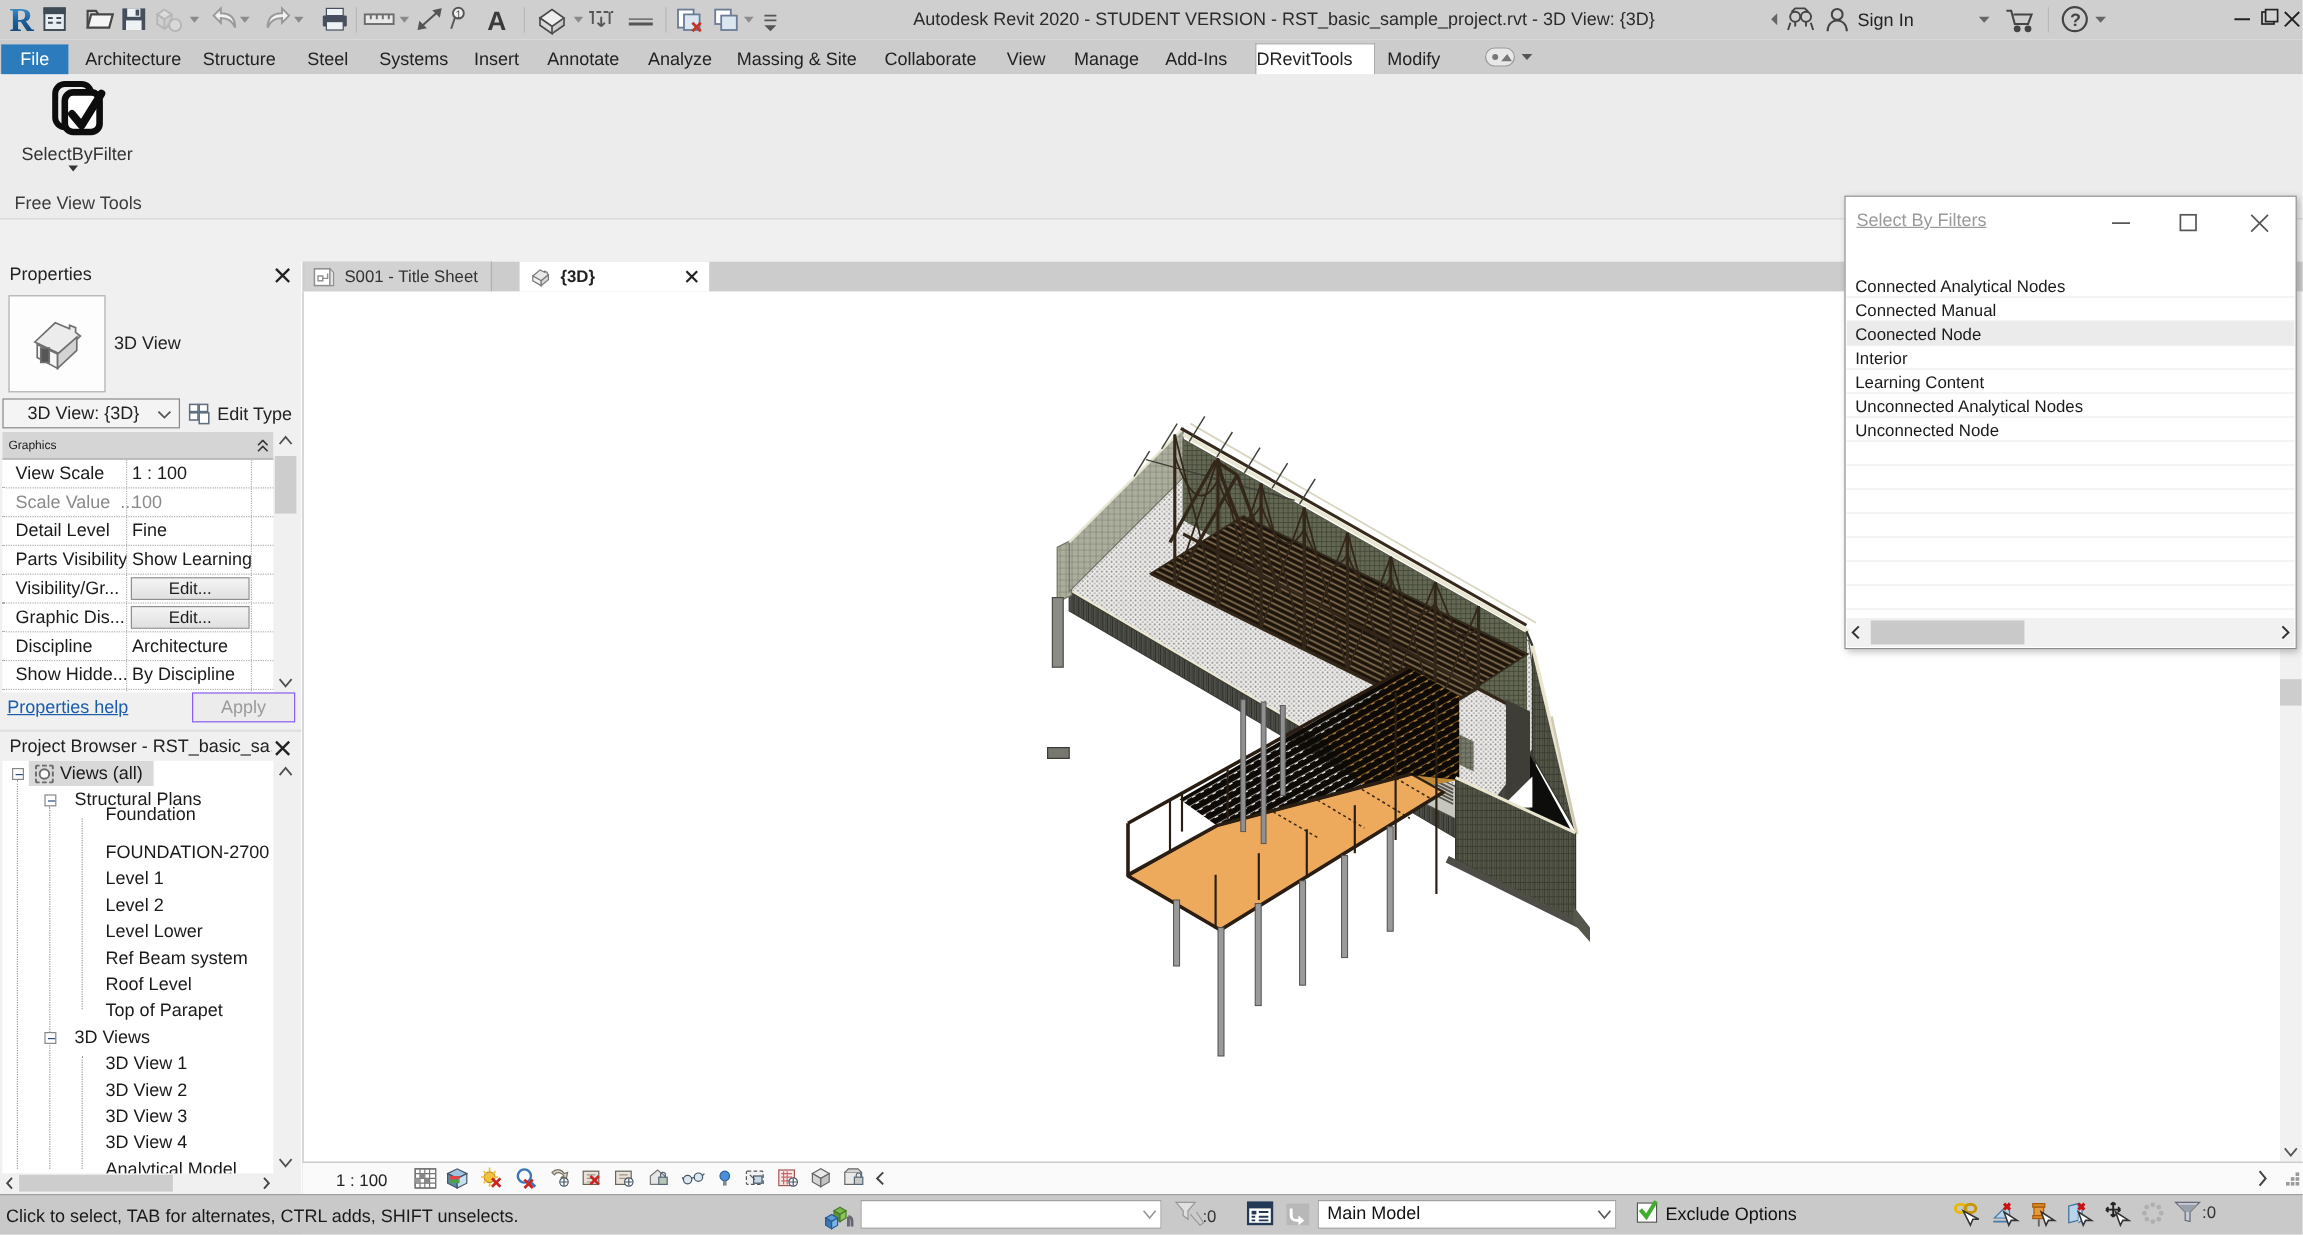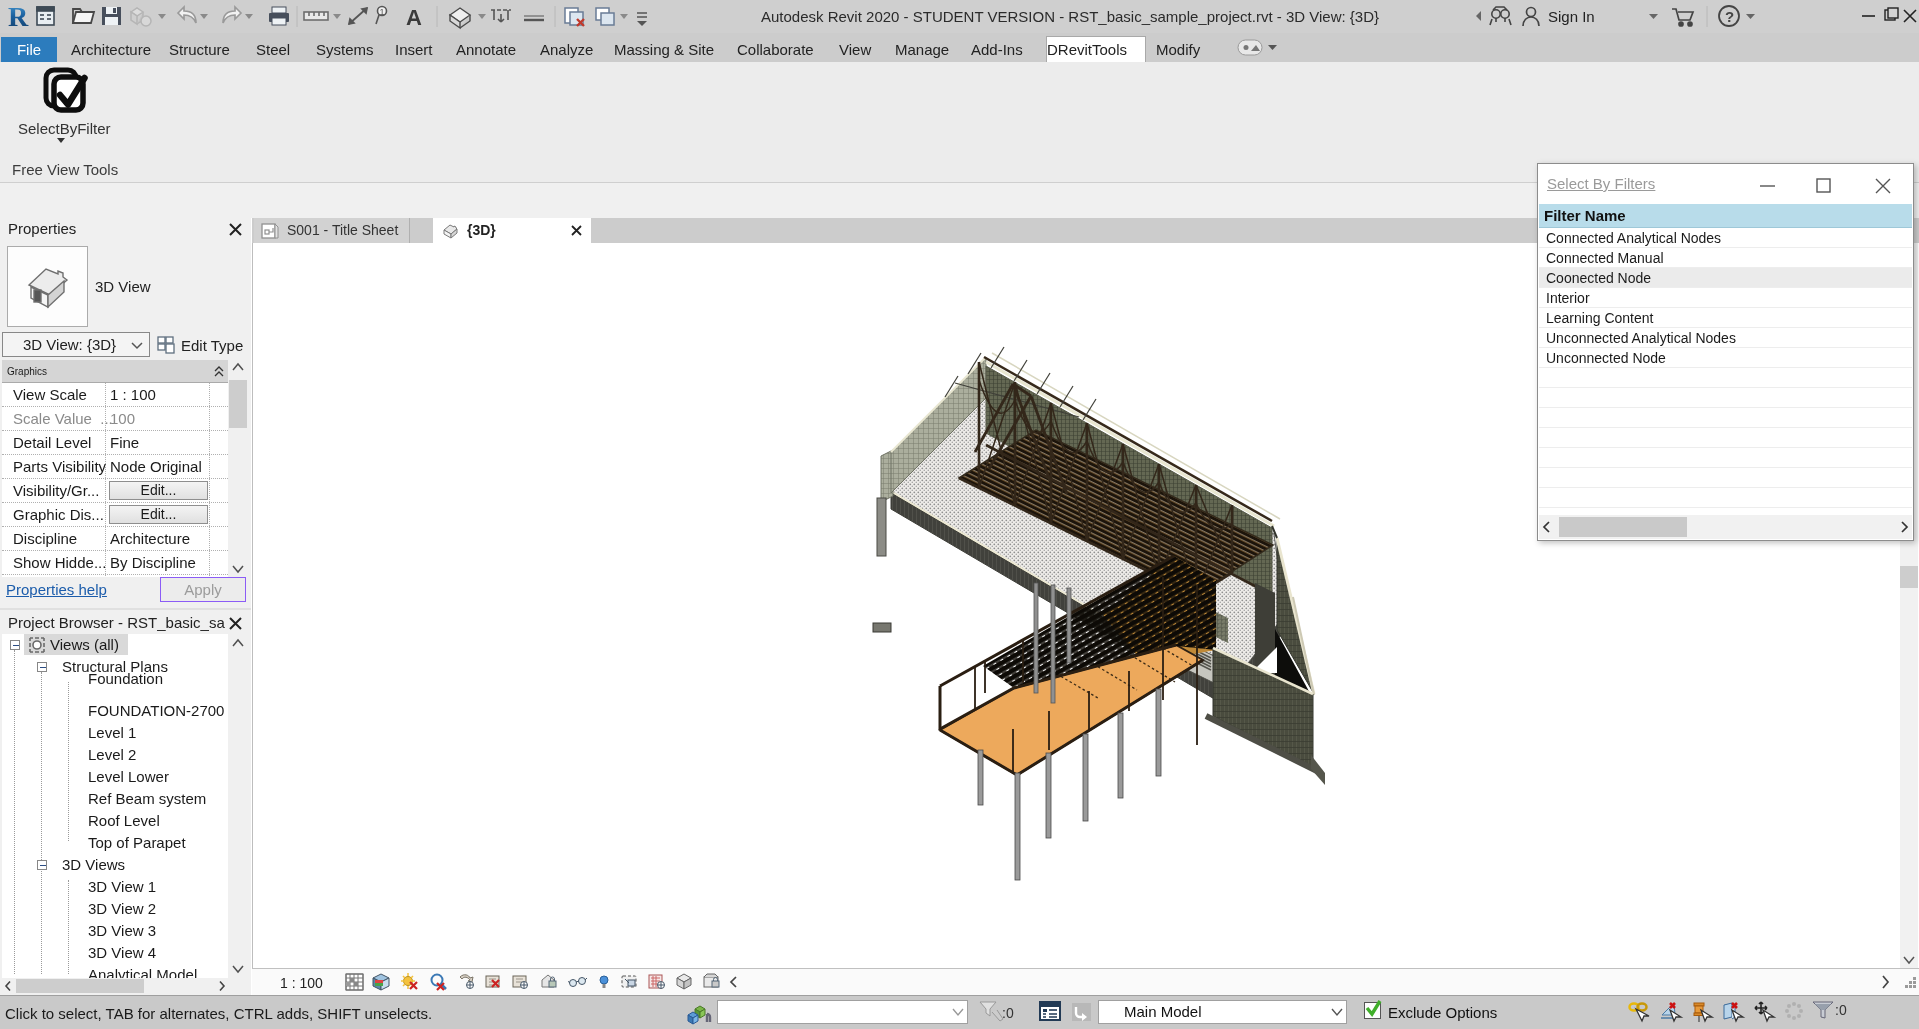--- a/index.html
+++ b/index.html
@@ -261,21 +261,21 @@
   <div class="proprow" style="top:47px;">
         <span class="pl" style="color:#8a8a8a;">Scale Value&nbsp;&nbsp;...</span>
         <span class="pv" style="color:#8a8a8a;">100</span>
       </div>
   <div class="proprow" style="top:71px;">
         <span class="pl">Detail Level</span>
         <span class="pv">Fine</span>
       </div>
   <div class="proprow" style="top:95px;">
         <span class="pl">Parts Visibility</span>
-        <span class="pv">Node Original</span>
+        <span class="pv">Show Learning</span>
       </div>
   <div class="proprow" style="top:119px;">
         <span class="pl">Visibility/Gr...</span>
         <span class="editbtn">Edit...</span>
       </div>
   <div class="proprow" style="top:143px;">
         <span class="pl">Graphic Dis...</span>
         <span class="editbtn">Edit...</span>
       </div>
   <div class="proprow" style="top:167px;padding-left:12px;">
@@ -686,21 +686,21 @@
   <rect x="4" y="8" width="4" height="3" fill="#223a55"></rect>
       <path d="M10 9 h8" stroke="#223a55" stroke-width="1.6"></path>
   <path d="M4 13 h3 M10 13 h8 M4 16 h3 M10 16 h8" stroke="#223a55" stroke-width="1.6"></path>
  </svg>
 
  <svg width="24" height="24" style="position:absolute;left:1070px;top:5px">
   <rect x="2" y="2" width="19" height="18" fill="#b8b8b8"></rect>
   <path d="M6 6 v6 a4 4 0 0 0 4 4 h5" fill="none" stroke="#fff" stroke-width="2.4"></path>
   <path d="M12 12 l5 4 -5 4 z" fill="#fff"></path>
  </svg>
- <div class="abs" style="left:1098px;top:4px;width:249px;height:24px;background:#fff;border:1px solid #a0a0a0;font-size:15px;color:#111;line-height:22px;padding-left:25px;">Main Model</div>
+ <div class="abs" style="left:1098px;top:4px;width:249px;height:24px;background:#fff;border:1px solid #a0a0a0;font-size:15px;color:#111;line-height:22px;padding-left:7px;">Main Model</div>
  <svg width="14" height="10" style="position:absolute;left:1331px;top:12px">
       <path d="M1 1 L6 7 L11 1" stroke="#555" stroke-width="1.4" fill="none"></path>
     </svg>
  <div class="abs" style="left:1364px;top:6px;width:17px;height:17px;background:#fdfdfd;border:1.5px solid #555;"></div>
  <svg width="20" height="20" style="position:absolute;left:1363px;top:2px">
       <path d="M4 10 l5 6 8 -13" fill="none" stroke="#3fae2a" stroke-width="3.4"></path>
     </svg>
  <div class="abs" style="left:1388px;top:8px;font-size:15px;color:#111;">Exclude Options</div>
 
  <svg width="300" height="30" style="position:absolute;left:1615px;top:3px">
@@ -750,21 +750,20 @@
   <text x="220" y="16" font-size="14" fill="#333">:0</text>
  </svg>
 </div>
 <div id="dialog" class="abs">
  <div class="abs" style="left:9px;top:11px;font-size:15px;color:#9a9a9a;text-decoration:underline;">Select By Filters</div>
  <svg width="160" height="30" style="position:absolute;left:215px;top:6px">
   <line x1="7" y1="16" x2="22" y2="16" stroke="#555" stroke-width="1.4"></line>
   <rect x="64" y="9" width="13" height="13" fill="none" stroke="#555" stroke-width="1.4"></rect>
   <path d="M123 9 l14 14 M137 9 l-14 14" stroke="#555" stroke-width="1.4"></path>
  </svg>
- <div class="abs" style="left:1px;top:40px;width:373px;height:24px;background:#b8dcea;border-bottom:1px solid #9ec8d8;font-size:15px;font-weight:bold;color:#111;line-height:24px;padding-left:5px;">Filter Name</div>
  <div class="dlgrow" style="top:64px;">Connected Analytical Nodes</div>
  <div class="dlgrow" style="top:84px;">Connected Manual</div>
  <div class="dlgrow" style="top:104px;background:#ebebeb;">Coonected Node</div>
  <div class="dlgrow" style="top:124px;">Interior</div>
  <div class="dlgrow" style="top:144px;">Learning Content</div>
  <div class="dlgrow" style="top:164px;">Unconnected Analytical Nodes</div>
  <div class="dlgrow" style="top:184px;">Unconnected Node</div>
  <div class="dlgrow" style="top:204px;"></div>
  <div class="dlgrow" style="top:224px;"></div>
  <div class="dlgrow" style="top:244px;"></div>

